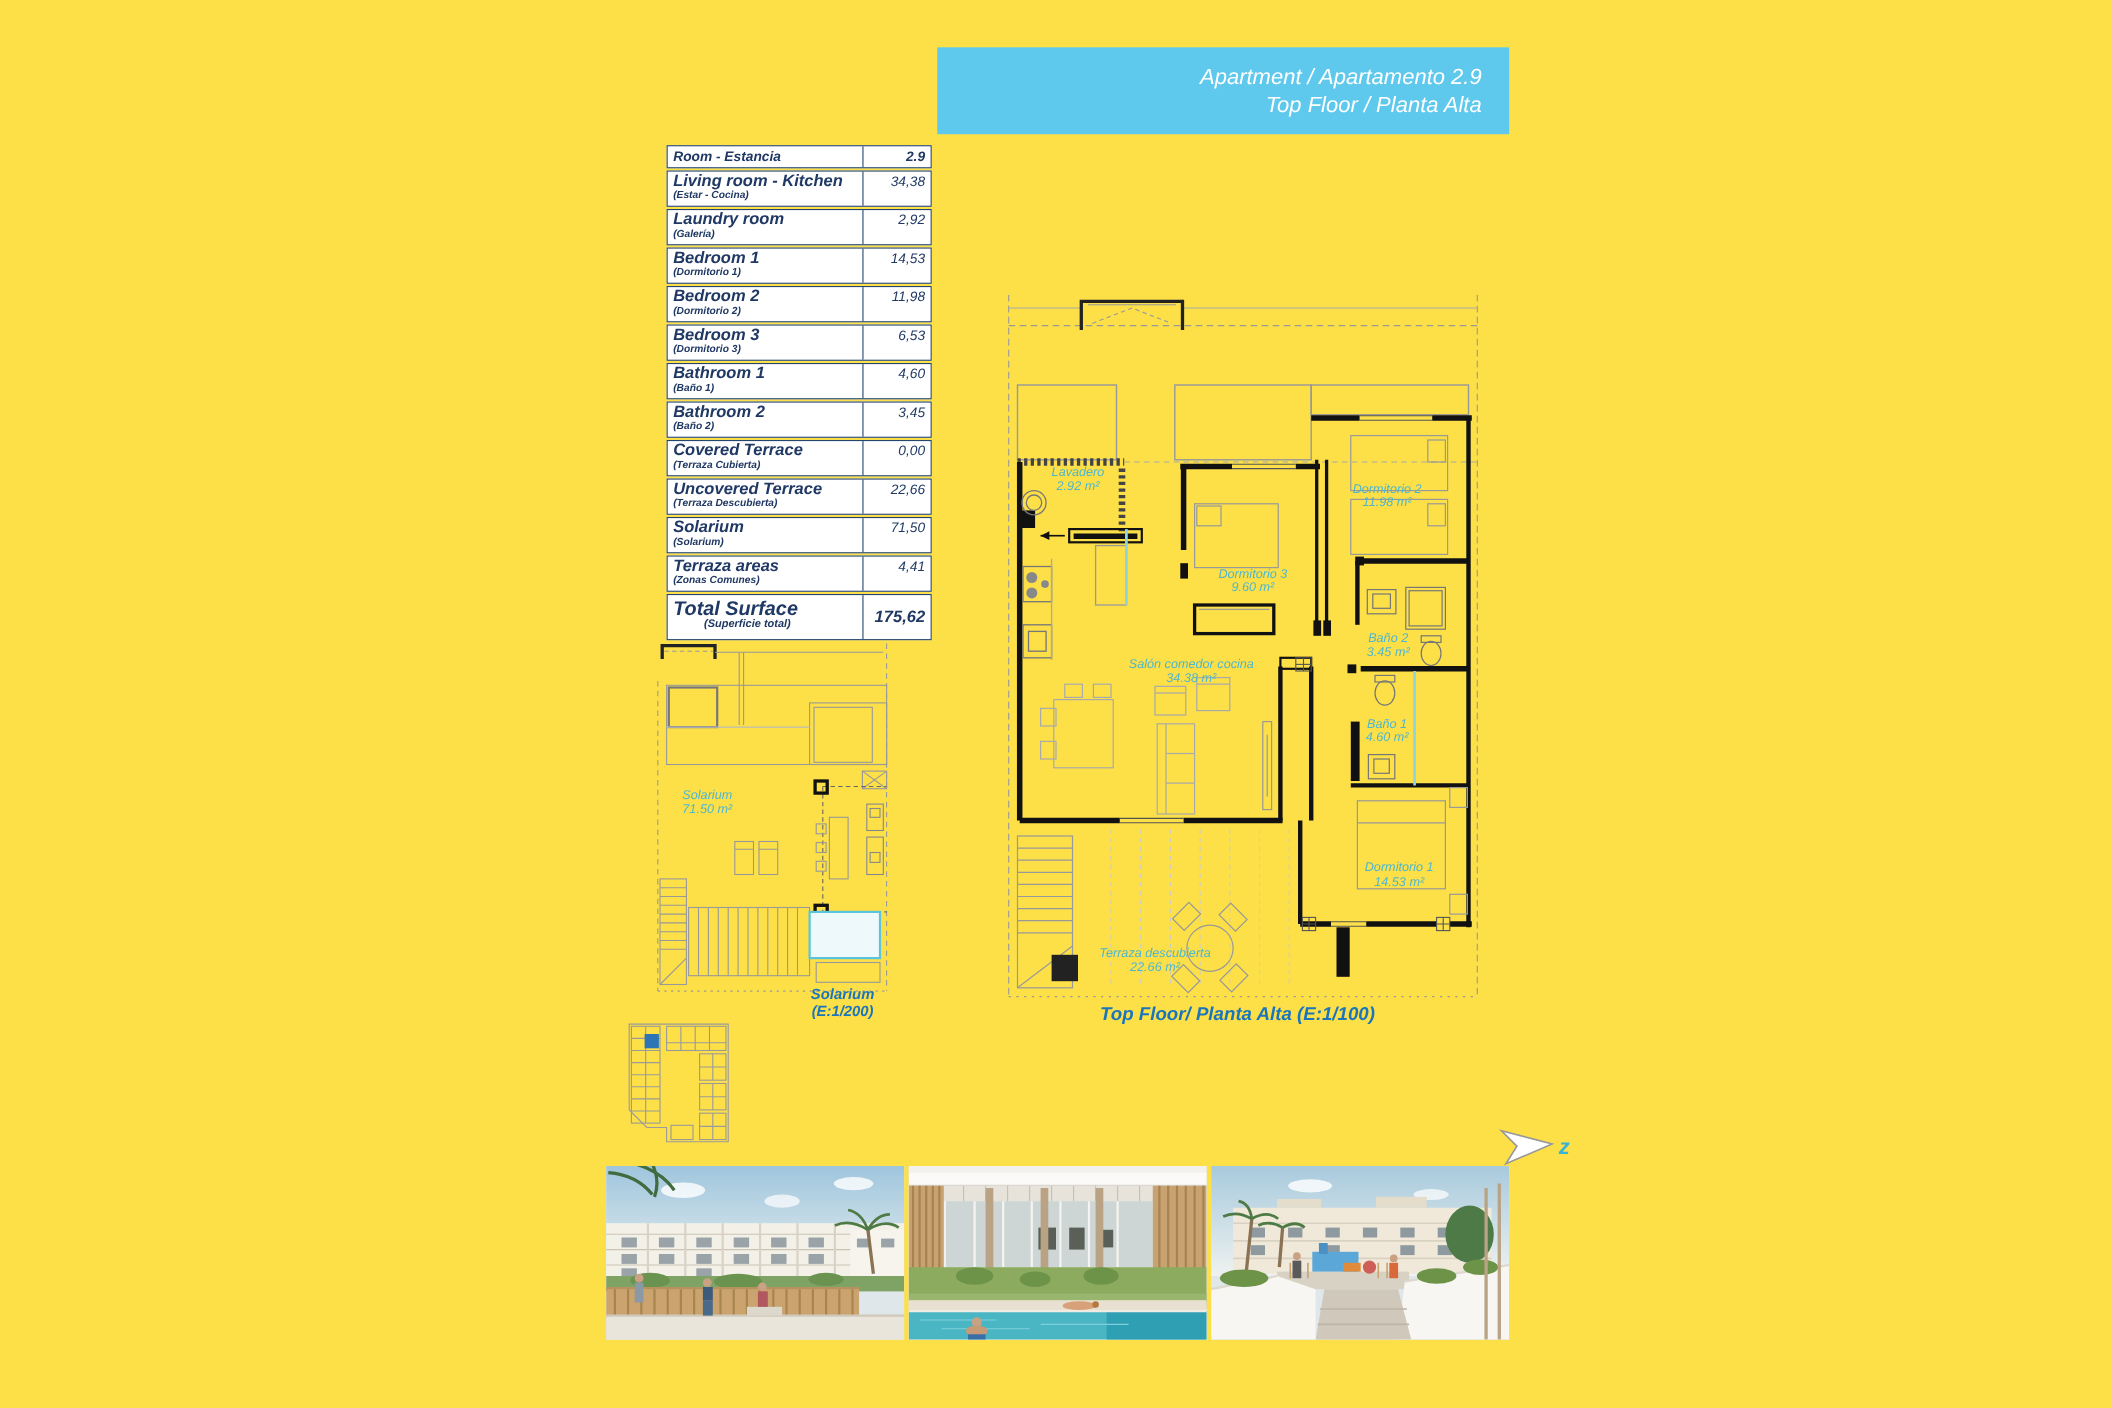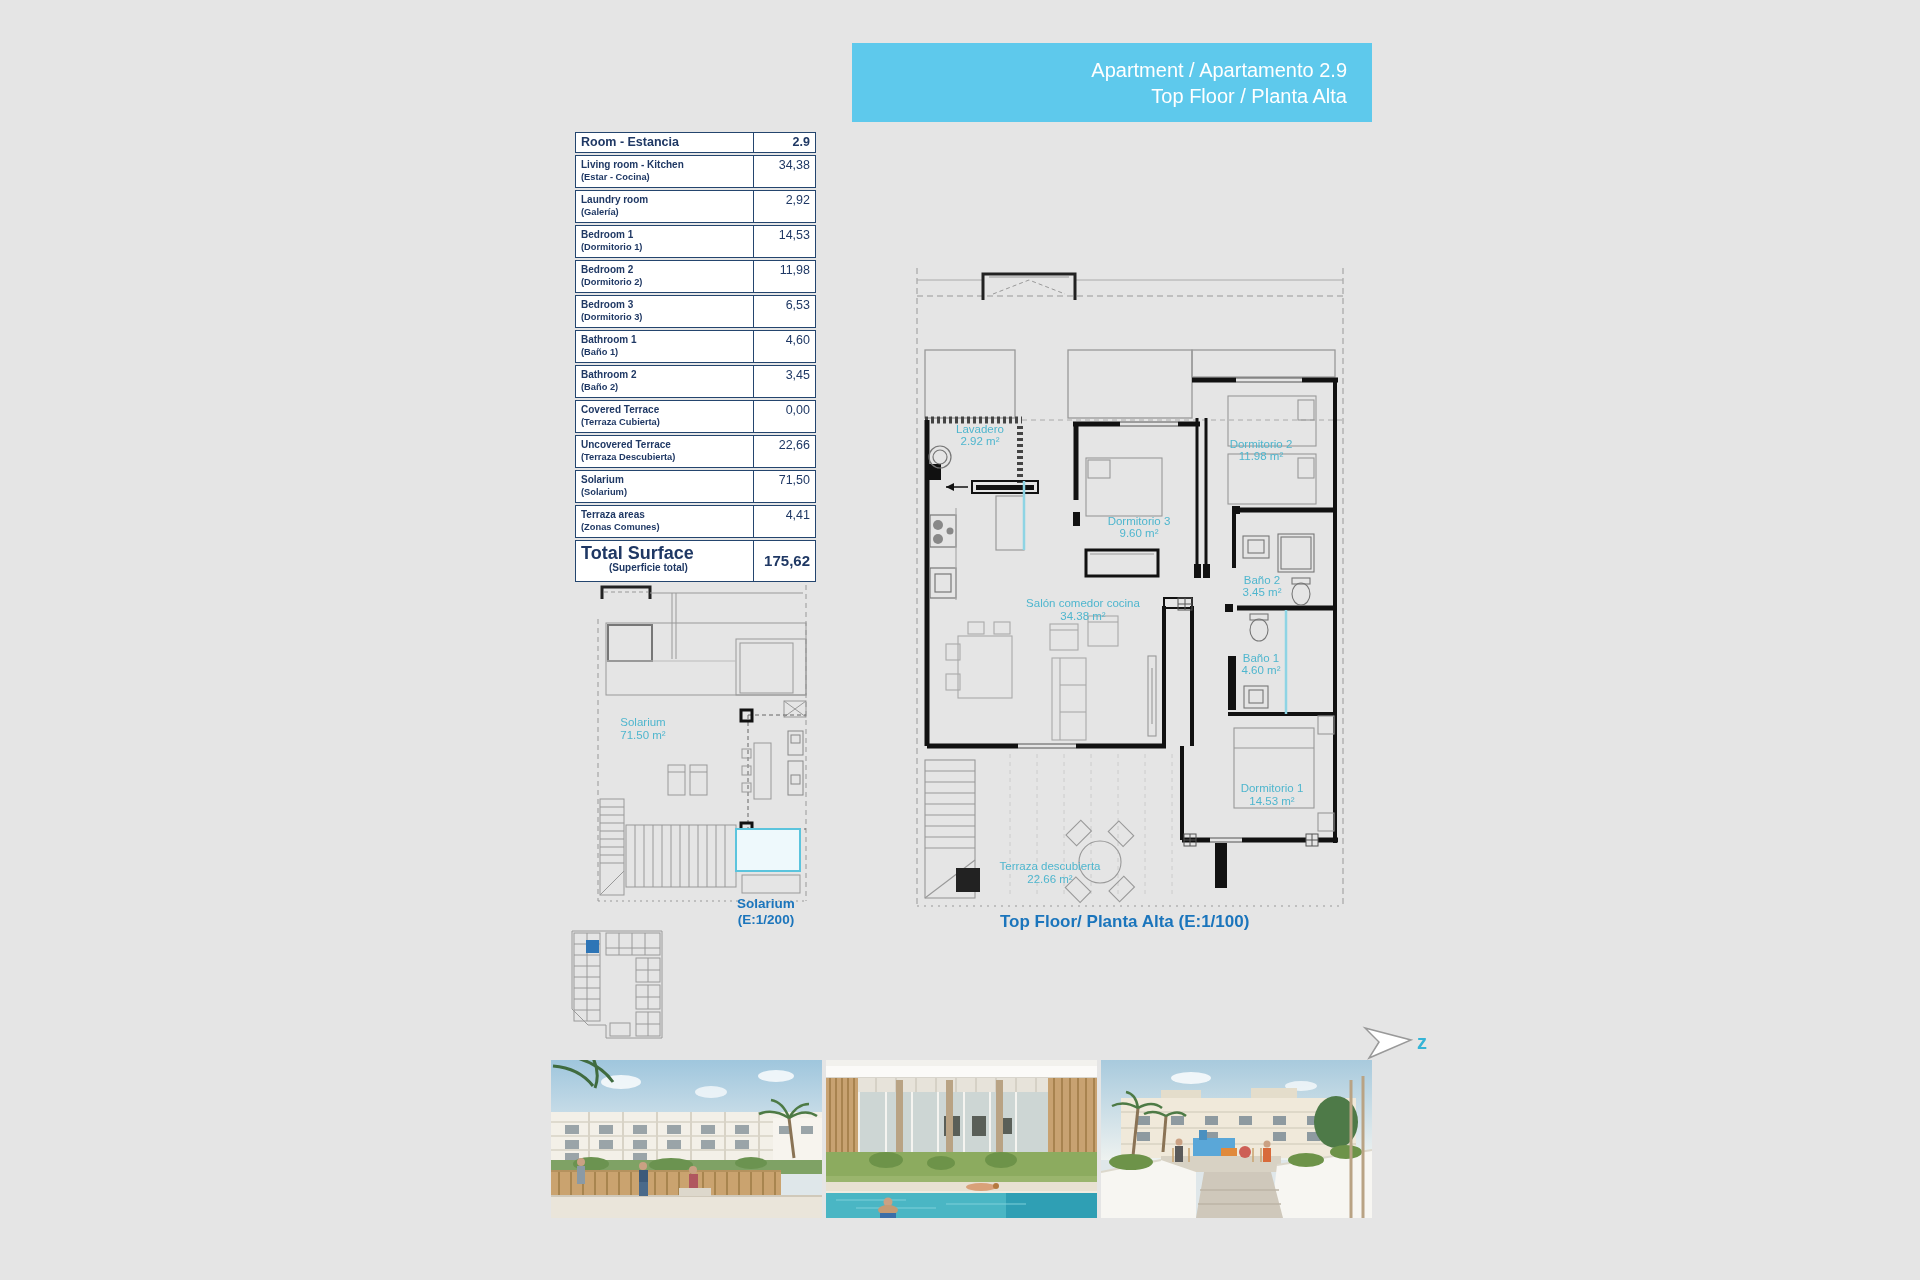--- a/index.html
+++ b/index.html
@@ -6,38 +6,38 @@
     --banner-bg:#5ec9ec;
     --table-text:#1f3864;
     --plan-label:#4fb6ce;
     --caption-blue:#1b75bc;
     --keyplan-highlight:#2e75b6;
     --disclaimer-gray:#7d7d7d;
   }
   *{margin:0;padding:0;box-sizing:border-box;}
   html,body{background:#ffffff;}
   body{font-family:"Liberation Sans", sans-serif;}
-  #page{position:relative;width:1920px;height:1280px;background:#e5e5e5;overflow:hidden;}
+  #page{position:relative;width:1920px;height:1280px;background:#fde047;overflow:hidden;font-style:italic;}
 
   
   .banner{position:absolute;left:852px;top:43px;width:520px;height:79px;
     background:var(--banner-bg);color:#fff;text-align:right;
     padding:14px 25px 0 0;font-size:20px;line-height:26px;}
 
   
-  .areas-table{position:absolute;left:575px;top:132px;width:241px;color:var(--table-text);}
+  .areas-table{position:absolute;left:606px;top:132px;width:241px;color:var(--table-text);}
   .t-row{display:flex;border:1.4px solid #24456e;margin-top:2px;background:#fff;}
   .t-row:first-child{margin-top:0;}
   .t-name{flex:1;padding:2px 4px 1px 5px;}
   .t-val{width:62px;border-left:1.4px solid #24456e;text-align:right;padding:2px 5px 0 2px;font-size:12.5px;}
   .t-head{height:21px;}
   .t-head .t-name{font-size:12.5px;font-weight:bold;padding-top:2px;}
   .t-head .t-val{font-size:12.5px;font-weight:bold;text-align:right;}
   .t-body{height:33px;}
-  .t-en{font-size:10px;font-weight:bold;line-height:14px;display:block;}
+  .t-en{font-size:15px;font-weight:bold;line-height:14px;display:block;}
   .t-es{font-size:9.3px;font-weight:bold;line-height:11px;display:block;}
   .t-total{height:42px;}
   .t-total .t-en{font-size:18px;line-height:17px;padding-top:2px;}
   .t-total .t-es{font-size:10px;padding-left:28px;}
   .t-total .t-val{font-size:15px;font-weight:bold;padding-top:11px;}
 
   
   .solarium-caption{position:absolute;left:686px;top:896px;width:160px;text-align:center;
     color:var(--caption-blue);font-weight:bold;font-size:13.5px;line-height:16px;}
   .main-caption{position:absolute;left:1000px;top:912px;width:332px;text-align:left;

